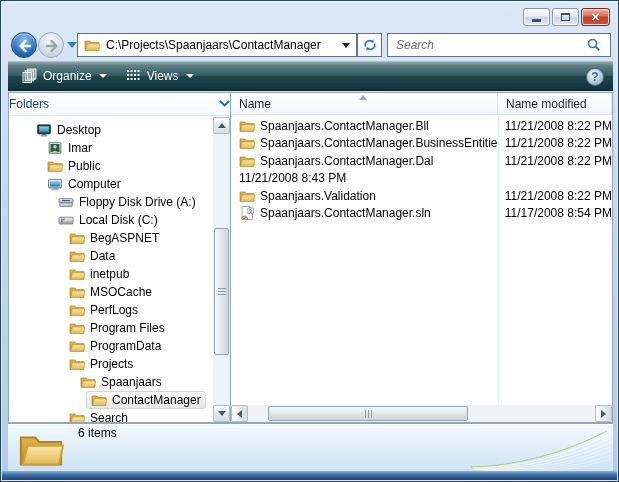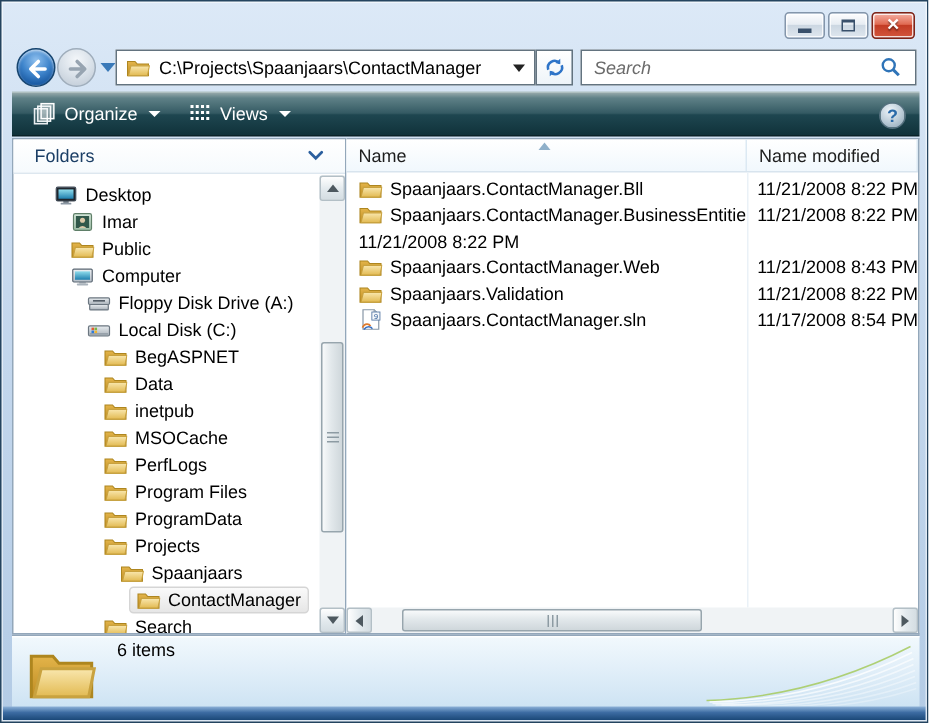--- a/index.html
+++ b/index.html
@@ -79,21 +79,21 @@
     display:flex; align-items:center; justify-content:center;
   }
 
   
   .content { position:absolute; top:91px; left:7px; width:605px; height:331px; display:flex; }
   .tree-pane { position:relative; width:223px; height:100%; background:#fff; border:1px solid #93a7ba; }
   .list-pane { position:relative; flex:1; height:100%; background:#fff; border:1px solid #93a7ba; border-left:none; }
 
   .folders-header {
     height:23px; background:linear-gradient(180deg,#ffffff,#f6fafd);
-    border-bottom:1px solid #dde7ef; display:flex; align-items:center; padding:0 14px;
+    border-bottom:1px solid #dde7ef; display:flex; align-items:center; padding:0 0;
     color:#1c3f66;
   }
   .folders-header .spacer { flex:1; }
 
   .tree { position:absolute; top:24px; left:0; right:17px; bottom:0; overflow:hidden; padding-top:4px; }
   .tree-item { display:flex; align-items:center; height:18px; white-space:nowrap; }
   .tree-entry { display:flex; align-items:center; gap:5px; padding:0 4px; height:18px; border:1px solid transparent; border-radius:3px; }
   .tree-entry.selected { background:linear-gradient(180deg,#fafafa,#e6e6e6); border-color:#d5d5d5; }
   .icon16 { width:16px; height:16px; flex:0 0 16px; }
 
@@ -530,29 +530,29 @@
           <div class="file-row">
     <span class="cell-name">
       <svg class="icon16">
                 <use href="#sym-folder"></use>
               </svg>
       <span class="file-name">Spaanjaars.ContactManager.BusinessEntities</span>
     </span>
     <span class="cell-date">11/21/2008 8:22 PM</span>
   </div>
           <div class="file-row">
+    <span class="cell-name">
+      <svg class="icon16">
+                <use href="#sym-folder"></use>
+              </svg>
+      <span class="file-name">Spaanjaars.ContactManager.Dal</span>
+    </span>
     <span class="cell-date">11/21/2008 8:22 PM</span>
   </div>
           <div class="file-row">
-    <span class="cell-name">
-      <svg class="icon16">
-                <use href="#sym-folder"></use>
-              </svg>
-      <span class="file-name">Spaanjaars.ContactManager.Web</span>
-    </span>
     <span class="cell-date">11/21/2008 8:43 PM</span>
   </div>
           <div class="file-row">
     <span class="cell-name">
       <svg class="icon16">
                 <use href="#sym-folder"></use>
               </svg>
       <span class="file-name">Spaanjaars.Validation</span>
     </span>
     <span class="cell-date">11/21/2008 8:22 PM</span>

